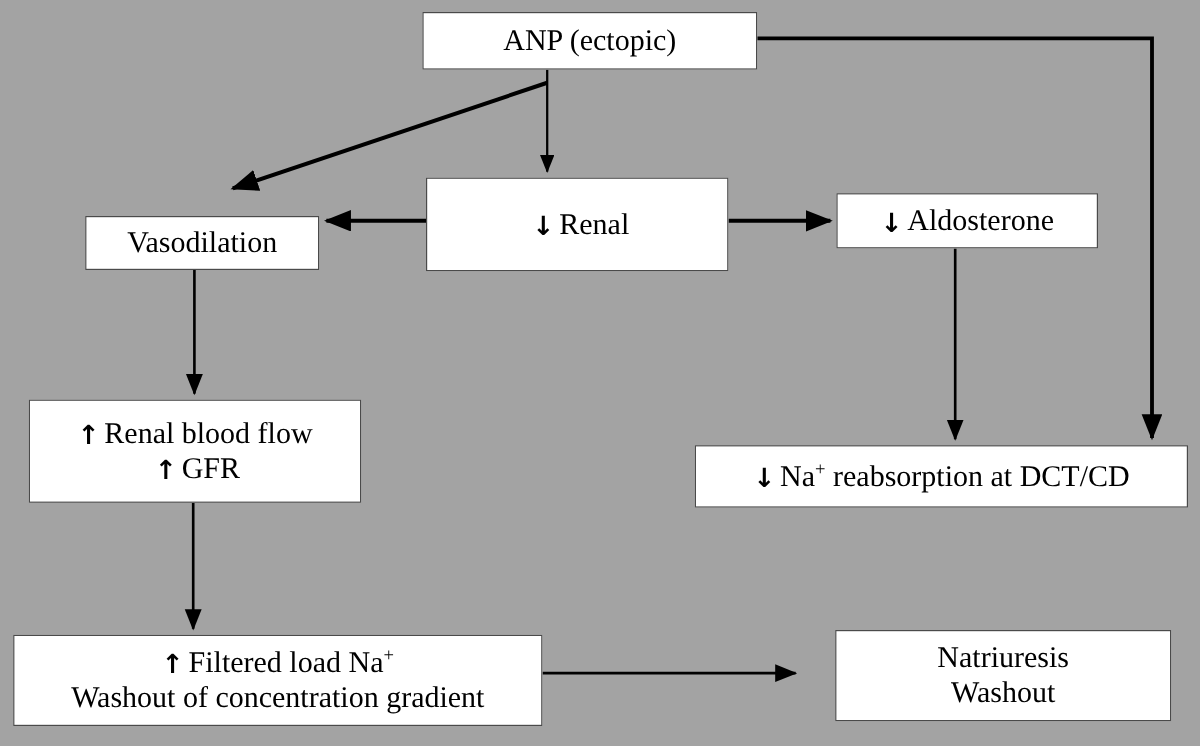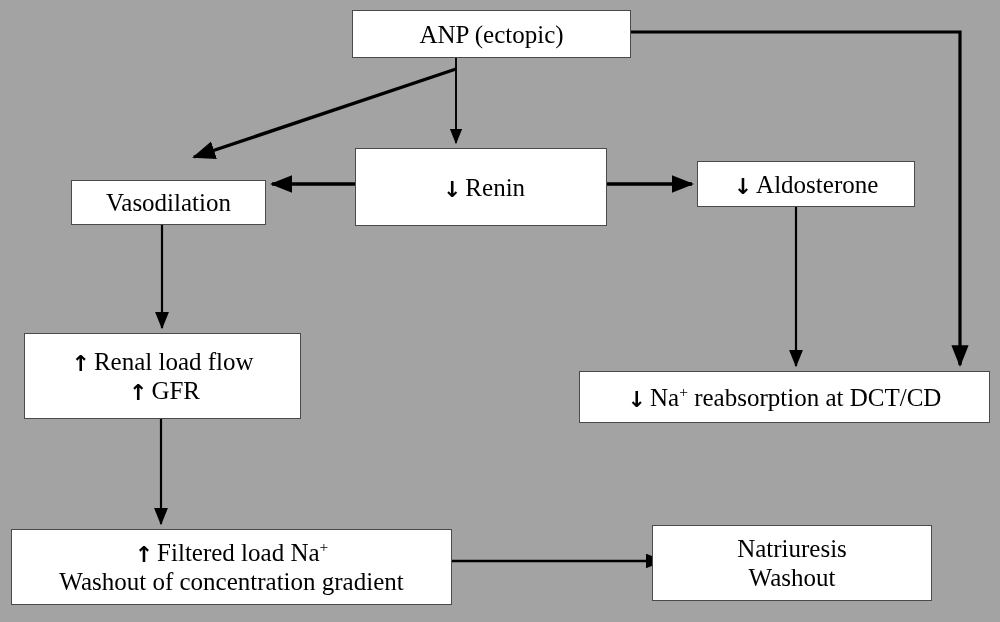--- a/index.html
+++ b/index.html
@@ -62,21 +62,21 @@
   }
 
   
   #node-anp          { left: 352px; top: 10px;  width: 279px; height: 48px; }
   #node-vasodilation { left: 71px;  top: 180px; width: 195px; height: 45px; }
   #node-renin        { left: 355px; top: 148px; width: 252px; height: 78px; }
   #node-aldosterone  { left: 697px; top: 161px; width: 218px; height: 46px; align-items: flex-end; }
   #node-renalflow    { left: 24px;  top: 333px; width: 277px; height: 86px; }
   #node-nareabsorb   { left: 579px; top: 371px; width: 411px; height: 52px; }
   #node-filtered     { left: 11px;  top: 529px; width: 441px; height: 76px; }
-  #node-natriuresis  { left: 652px; top: 525px; width: 280px; height: 76px; }
+  #node-natriuresis  { left: 696px; top: 525px; width: 280px; height: 76px; }
 
   #node-renin .line:first-child { padding-left: 6px; }
   #node-renalflow .line:last-child { padding-left: 4px; }
 </style>
 </head>
 <body>
 
 <div id="canvas">
 
   <svg id="edges" viewBox="0 0 1000 622" width="1000" height="622" xmlns="http://www.w3.org/2000/svg">
@@ -115,33 +115,33 @@
   </div>
 
   <div class="node" id="node-vasodilation">
     <span class="line">
       <span>Vasodilation</span>
     </span>
   </div>
 
   <div class="node" id="node-renin">
     <span class="line">
-      <span class="arrowglyph">↓</span><span>Renin</span>
+      <span class="arrowglyph">↓</span><span>Renal</span>
     </span>
   </div>
 
   <div class="node" id="node-aldosterone">
     <span class="line">
       <span class="arrowglyph">↓</span><span>Aldosterone</span>
     </span>
   </div>
 
   <div class="node" id="node-renalflow">
     <span class="line">
-      <span class="arrowglyph">↑</span><span>Renal load flow</span>
+      <span class="arrowglyph">↑</span><span>Renal blood flow</span>
     </span>
     <span class="line">
       <span class="arrowglyph">↑</span><span>GFR</span>
     </span>
   </div>
 
   <div class="node" id="node-filtered">
     <span class="line">
       <span class="arrowglyph">↑</span><span>Filtered load Na</span><sup>+</sup>
     </span>

